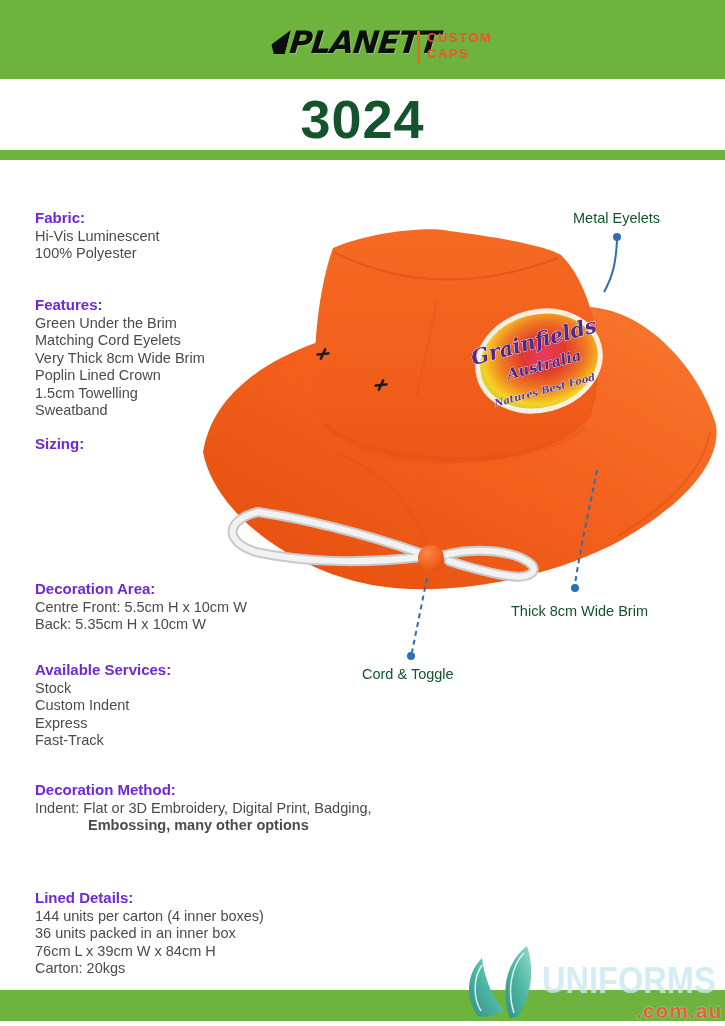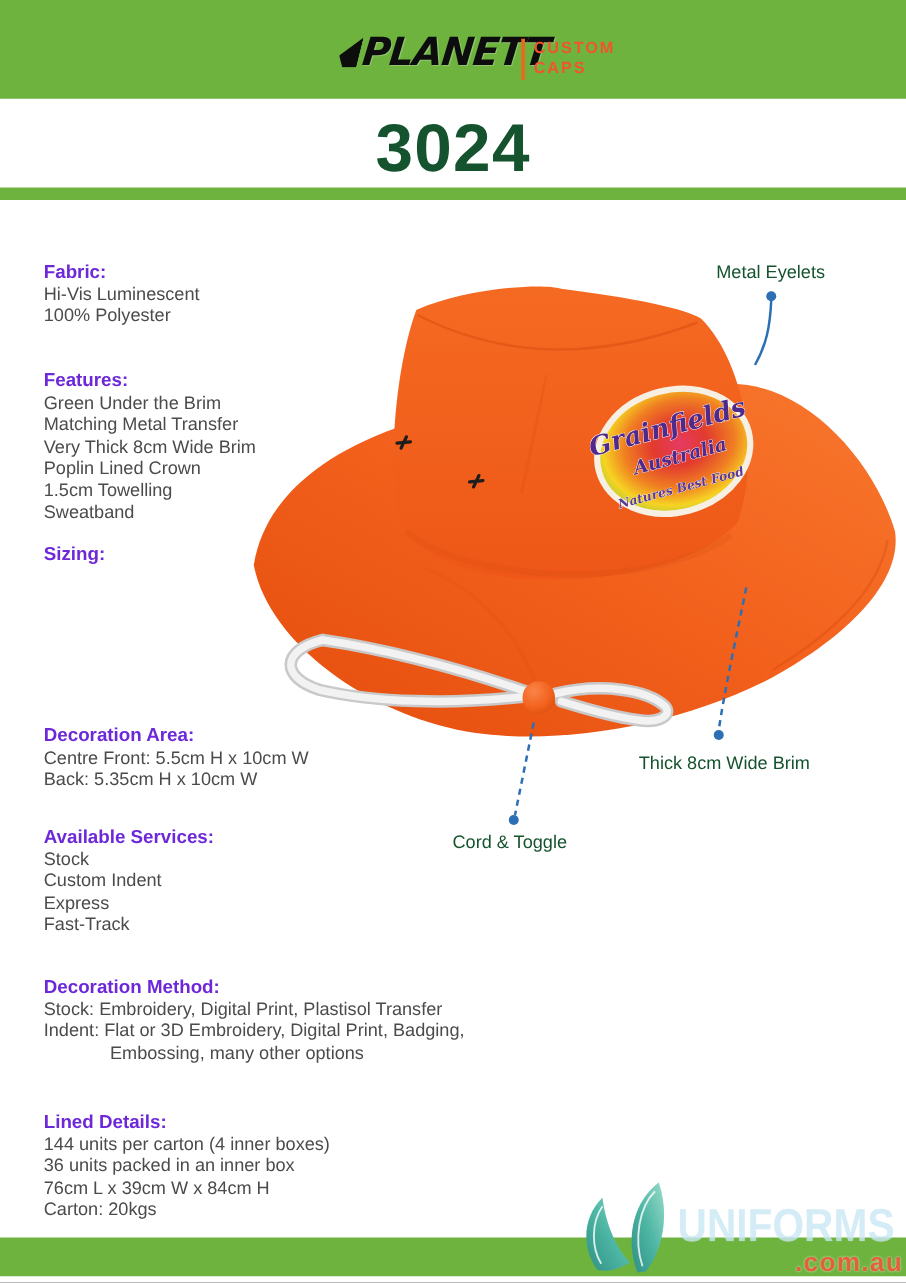--- a/index.html
+++ b/index.html
@@ -17,21 +17,21 @@
   .tagline{position:absolute;left:427px;top:30px;line-height:16px;font-weight:bold;
         font-size:13px;letter-spacing:1.5px;color:#f2542d;}
   .product-code{position:absolute;left:0;top:88px;width:725px;text-align:center;
         font-size:54px;font-weight:bold;color:#14532d;letter-spacing:1px;}
   .rule-bar{position:absolute;left:0;top:150px;width:725px;height:10px;background:#6db33e;}
   
   .sec{position:absolute;left:35px;font-size:14.5px;line-height:17.5px;color:#4b4b4b;z-index:3;}
   .sec .hd{font-size:15px;font-weight:bold;color:#6d28d9;margin:0 0 1px 0;}
   .sizing-row{display:flex;}
   .sizing-label{display:inline-block;width:62px;}
-  .indent{padding-left:53px;}
+  .indent{padding-left:53px;font-weight:bold;}
   
   .ann{position:absolute;font-size:14.5px;color:#14532d;z-index:4;white-space:nowrap;}
   
   .overlay{position:absolute;left:0;top:0;z-index:2;pointer-events:none;}
   
   .bottom-bar{position:absolute;left:0;top:990px;width:725px;height:31px;background:#6db33e;z-index:1;}
   .wm-text{position:absolute;left:542px;top:960px;font-size:37px;font-weight:bold;
         color:rgba(185,224,240,0.62);letter-spacing:0px;z-index:3;
         transform:scaleX(.88);transform-origin:left top;text-shadow:0 0 1px rgba(255,255,255,.5);}
   .wm-domain{position:absolute;left:636px;top:999px;font-size:21px;font-weight:bold;
@@ -59,21 +59,21 @@
 
   <div class="sec" style="top:209px">
     <div class="hd">Fabric:</div>
     <div>Hi-Vis Luminescent</div>
     <div>100% Polyester</div>
   </div>
 
   <div class="sec" style="top:296px">
     <div class="hd">Features:</div>
     <div>Green Under the Brim</div>
-    <div>Matching Metal Transfer</div>
+    <div>Matching Cord Eyelets</div>
     <div>Very Thick 8cm Wide Brim</div>
     <div>Poplin Lined Crown</div>
     <div>1.5cm Towelling</div>
     <div>Sweatband</div>
   </div>
 
   <div class="sec" style="top:435px">
     <div class="hd">Sizing:</div>
   </div>
 
@@ -86,21 +86,20 @@
   <div class="sec" style="top:661px">
     <div class="hd">Available Services:</div>
     <div>Stock</div>
     <div>Custom Indent</div>
     <div>Express</div>
     <div>Fast-Track</div>
   </div>
 
   <div class="sec" style="top:781px">
     <div class="hd">Decoration Method:</div>
-    <div>Stock: Embroidery, Digital Print, Plastisol Transfer</div>
     <div>Indent: Flat or 3D Embroidery, Digital Print, Badging,</div>
     <div class="indent">Embossing, many other options</div>
   </div>
 
   <div class="sec" style="top:889px">
     <div class="hd">Lined Details:</div>
     <div>144 units per carton (4 inner boxes)</div>
     <div>36 units packed in an inner box</div>
     <div>76cm L x 39cm W x 84cm H</div>
     <div>Carton: 20kgs</div>

